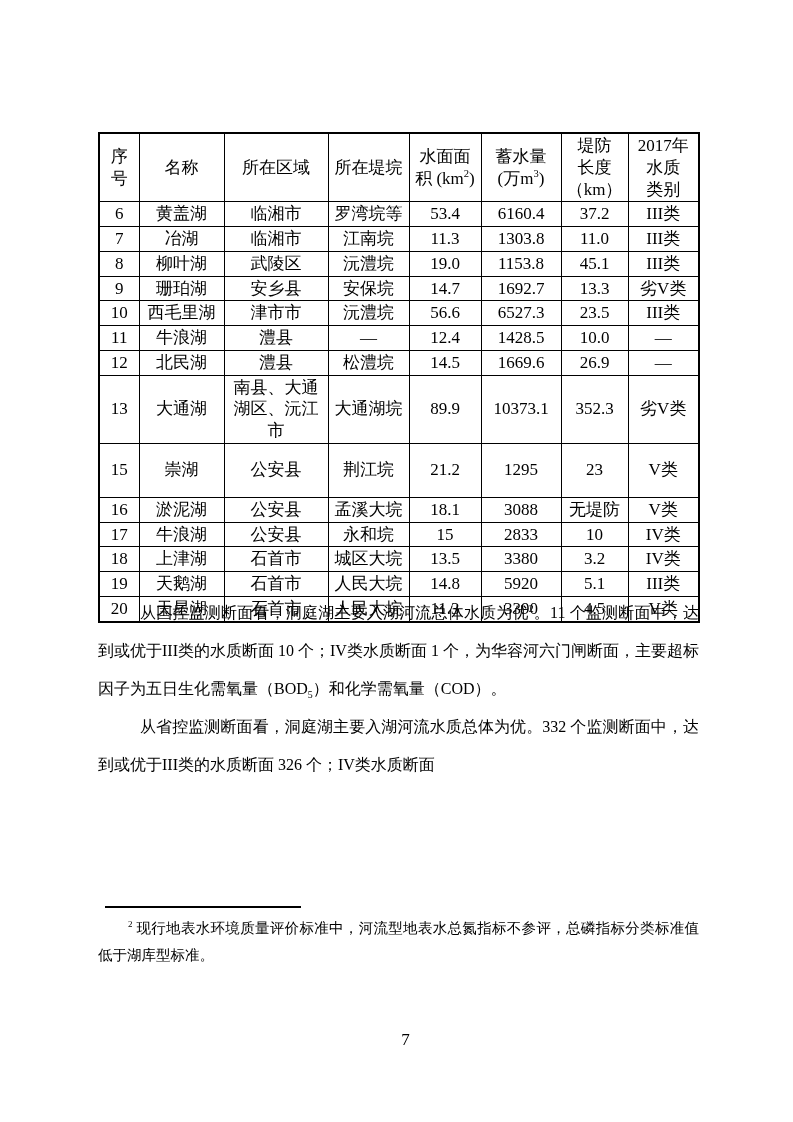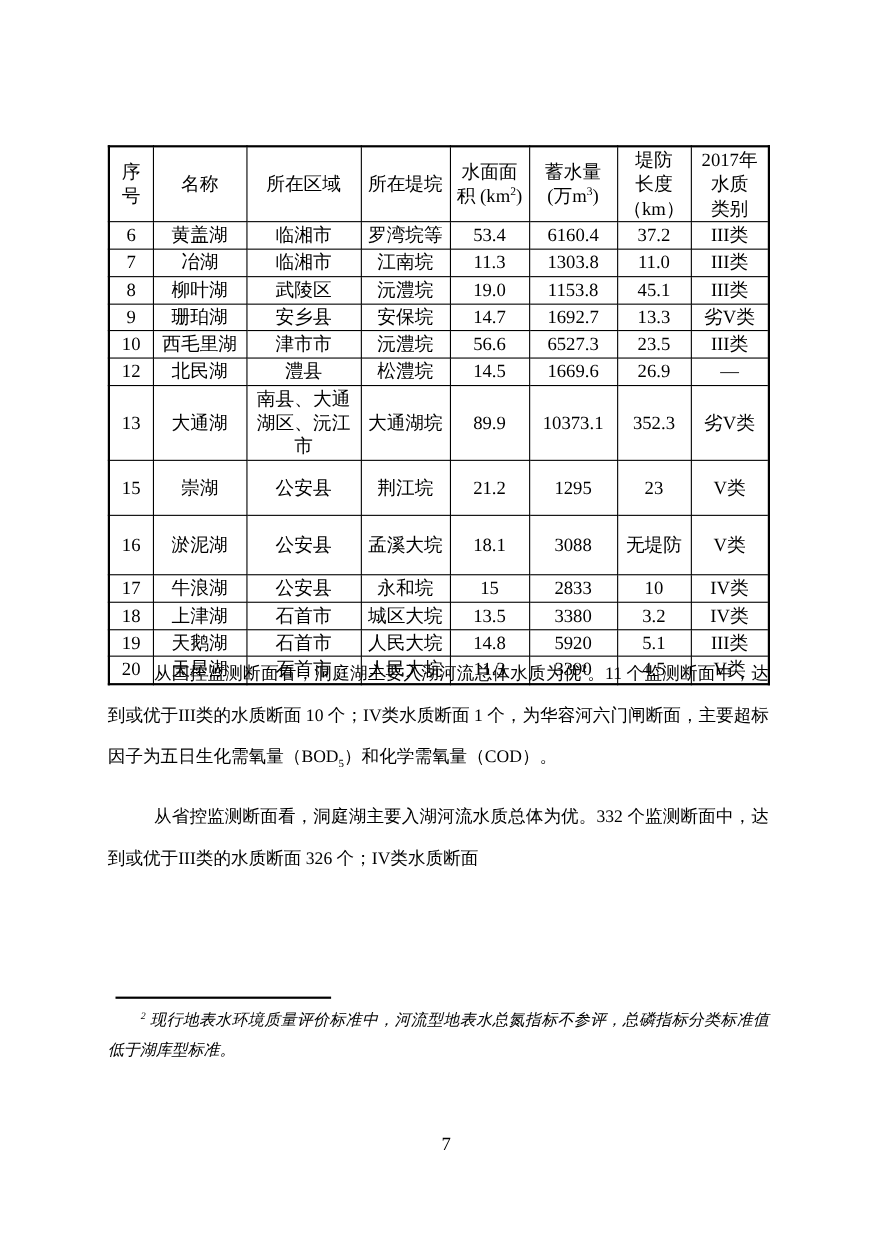--- a/index.html
+++ b/index.html
@@ -58,28 +58,27 @@
     text-indent: 42px;
     font-weight: normal;
   }
   .body-para {
     margin: 8px 0 0 0;
     font-size: 16px;
     line-height: 38px;
     text-align: justify;
     text-indent: 42px;
   }
-  .body-para + .body-para { margin-top: 16px; }
+  .body-para + .body-para { margin-top: 0; }
   
   .footnote-area {
     position: absolute;
     left: 98px;
     top: 906px;
     width: 601px;
-    font-style: italic;
   }
   .footnote-rule {
     width: 196px;
     height: 0;
     border-top: 2px solid #000;
     margin-left: 7px;
   }
   .footnote-text {
     margin: 7px 0 0 0;
     font-size: 14.5px;
@@ -172,20 +171,30 @@
             <td>10</td>
             <td>西毛里湖</td>
             <td>津市市</td>
             <td>沅澧垸</td>
             <td>56.6</td>
             <td>6527.3</td>
             <td>23.5</td>
             <td>III类</td>
           </tr>
           <tr>
+            <td>11</td>
+            <td>牛浪湖</td>
+            <td>澧县</td>
+            <td>—</td>
+            <td>12.4</td>
+            <td>1428.5</td>
+            <td>10.0</td>
+            <td>—</td>
+          </tr>
+          <tr>
             <td>12</td>
             <td>北民湖</td>
             <td>澧县</td>
             <td>松澧垸</td>
             <td>14.5</td>
             <td>1669.6</td>
             <td>26.9</td>
             <td>—</td>
           </tr>
           <tr>

